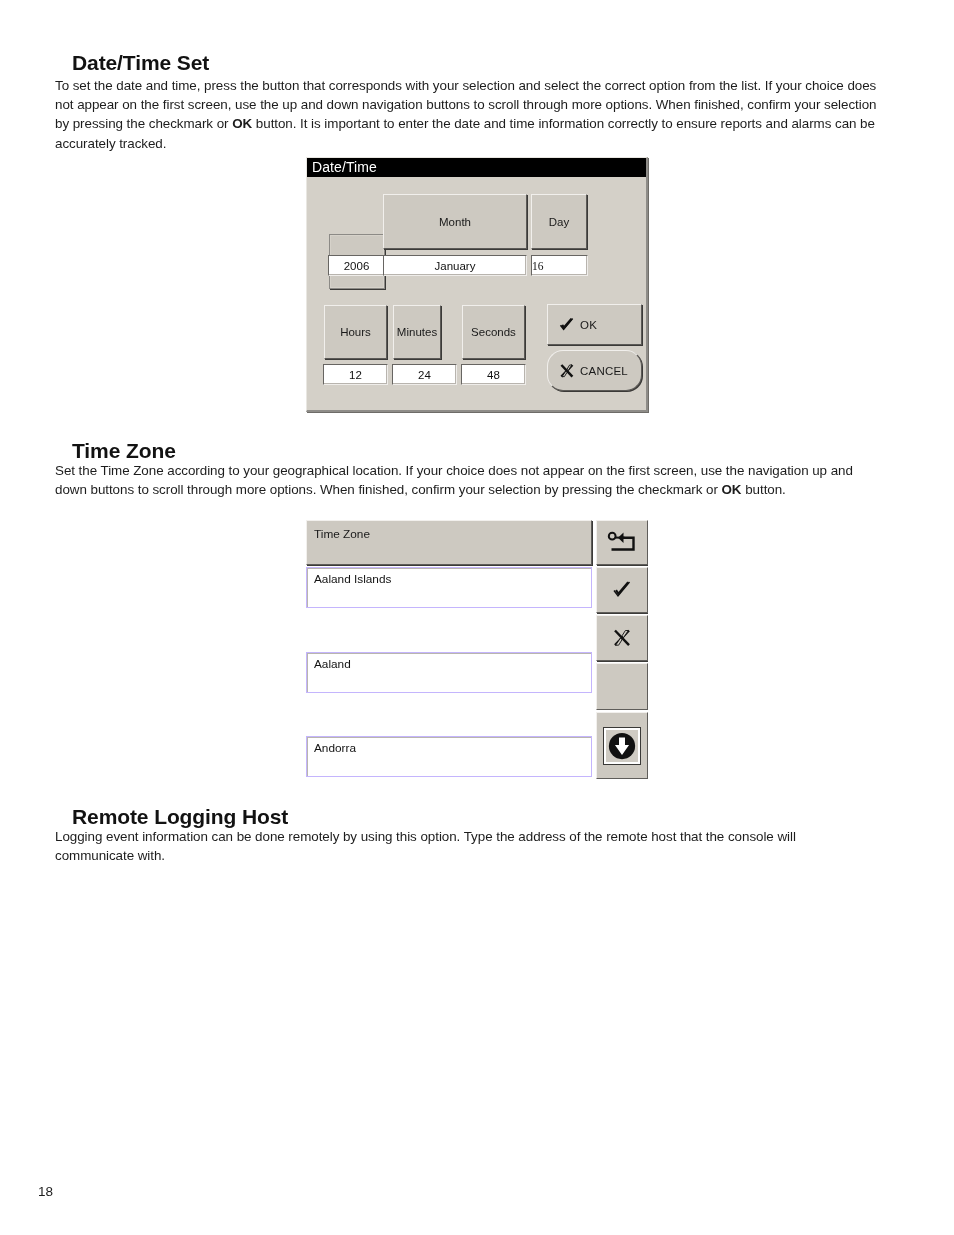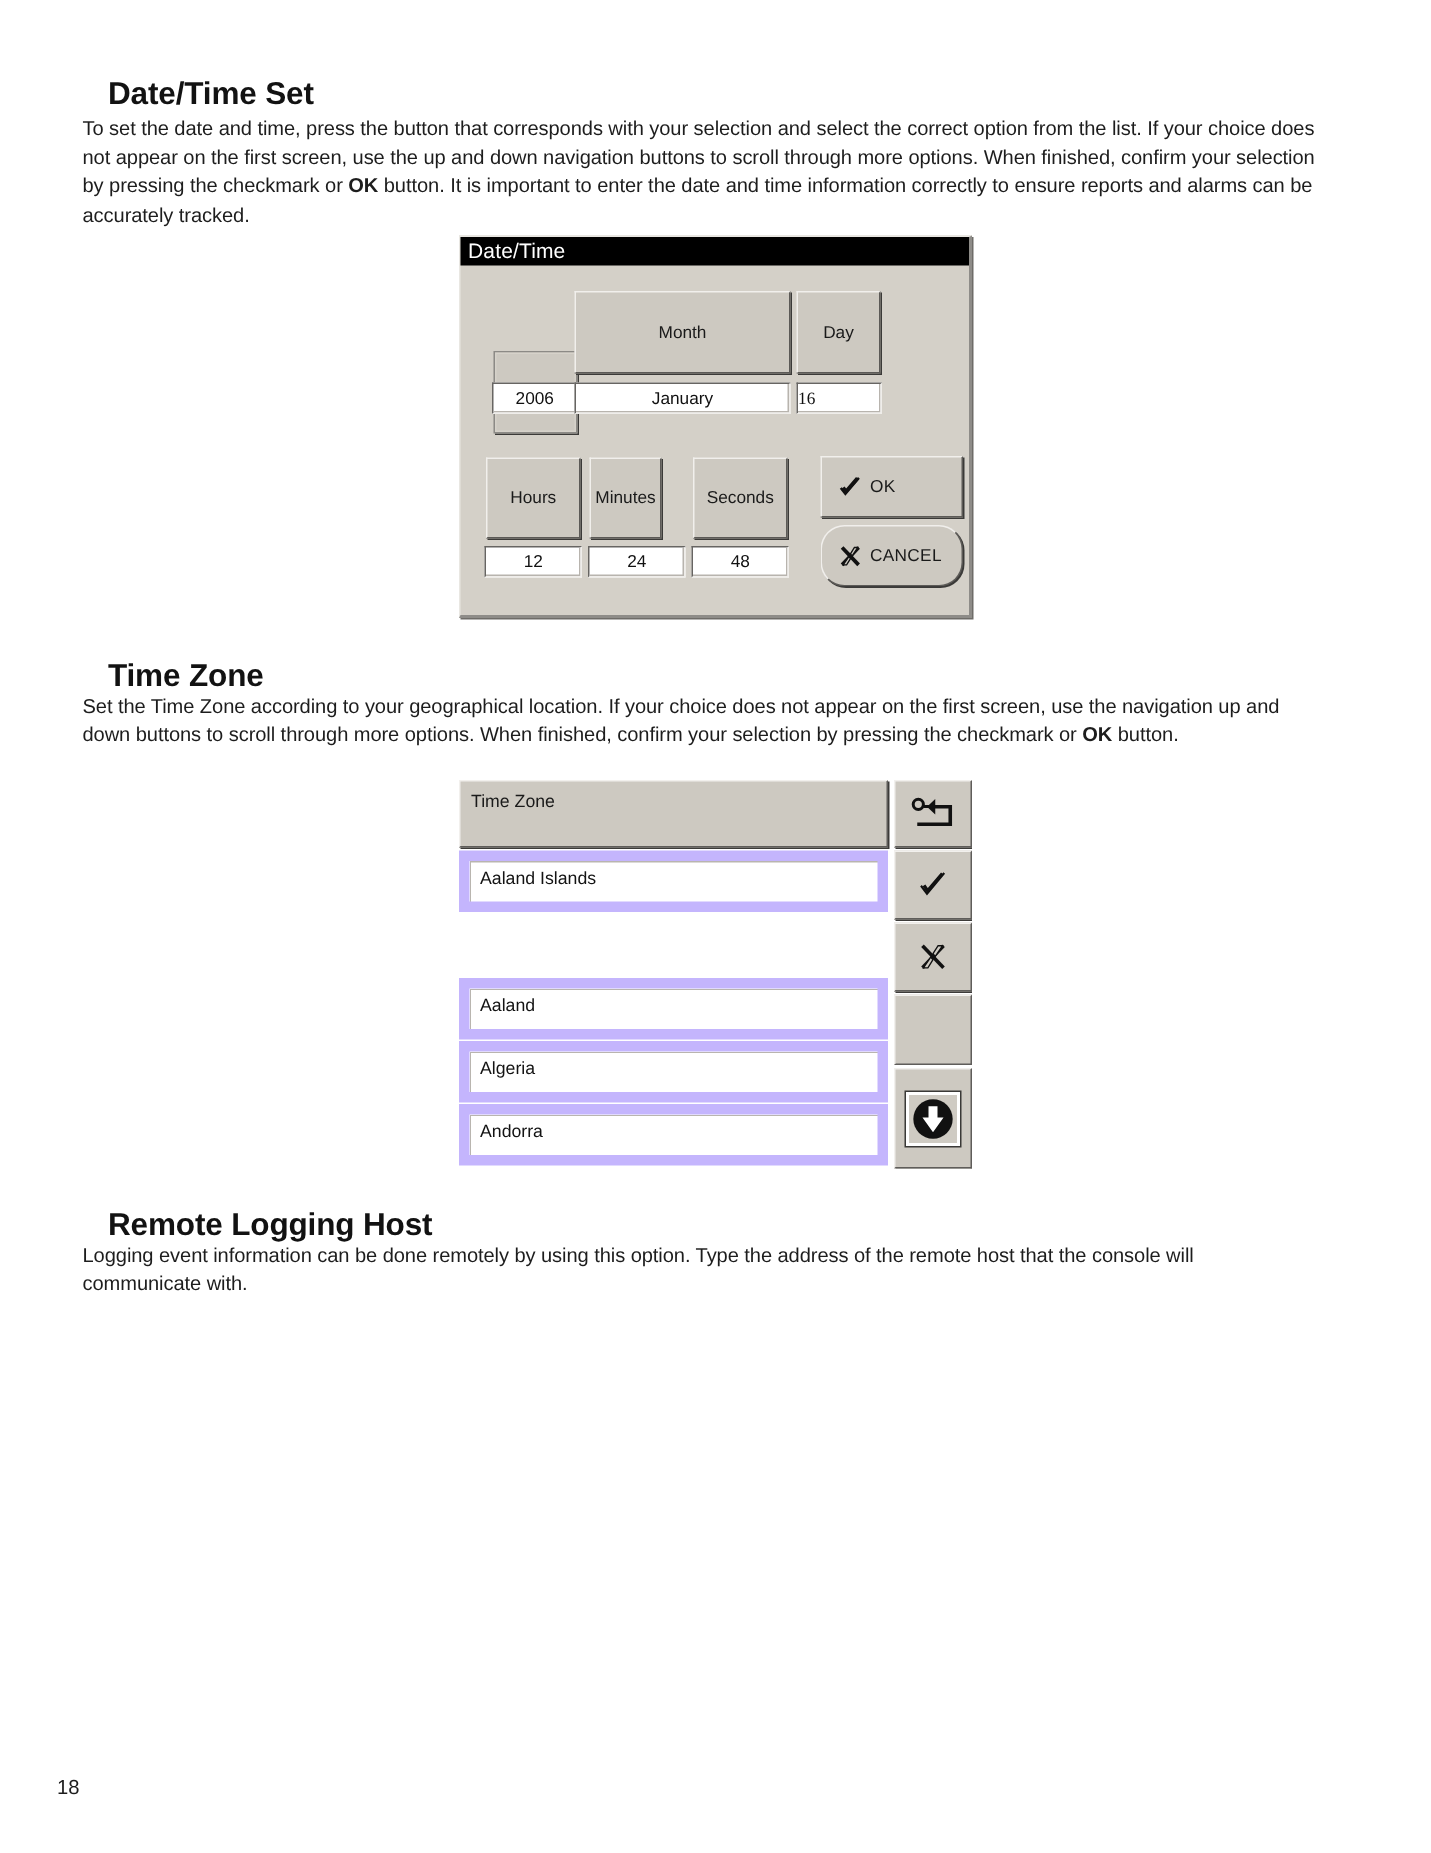--- a/index.html
+++ b/index.html
@@ -168,21 +168,21 @@
     color: #1a1a1a;
     padding: 6px 0 0 7px;
   }
   .tz-row {
     position: absolute;
     left: 0;
     width: 286px;
     height: 41px;
     box-sizing: border-box;
     background: #ffffff;
-    border: 7px solid #c4b5fd;
+    border: 1px solid #c4b5fd;
     box-shadow: inset 1px 1px 0 0 #b9b5af;
     font-size: 11.8px;
     color: #131313;
     padding: 4px 0 0 7px;
   }
   .tz-side {
     position: absolute;
     left: 290px;
     width: 52px;
     box-sizing: border-box;
@@ -301,23 +301,20 @@
     <div class="tz-panel" id="tz-header">
       <span>Time Zone</span>
     </div>
 
     <div class="tz-row" style="top:47px;">
       <span>Aaland Islands</span>
     </div>
     <div class="tz-row" style="top:132px;">
       <span>Aaland</span>
     </div>
-    <div class="tz-row" style="top:174px;">
-      <span>Algeria</span>
-    </div>
     <div class="tz-row" style="top:216px;">
       <span>Andorra</span>
     </div>
 
     <div class="tz-side tz-side-btn" style="top:0px; height:45px;">
       <span class="glyph" style="width:30px;height:26px;flex:0 0 30px;">
         <svg viewBox="0 0 30 26" width="30" height="26" aria-hidden="true">
           <circle cx="5.2" cy="6.2" r="3.4" fill="none" stroke="#111" stroke-width="2"></circle>
           <path d="M8.6 7.6 L17.5 7.6" fill="none" stroke="#111" stroke-width="2"></path>
           <path d="M16.5 2.6 L11.0 7.8 L16.5 13.0 Z" fill="#111"></path>

